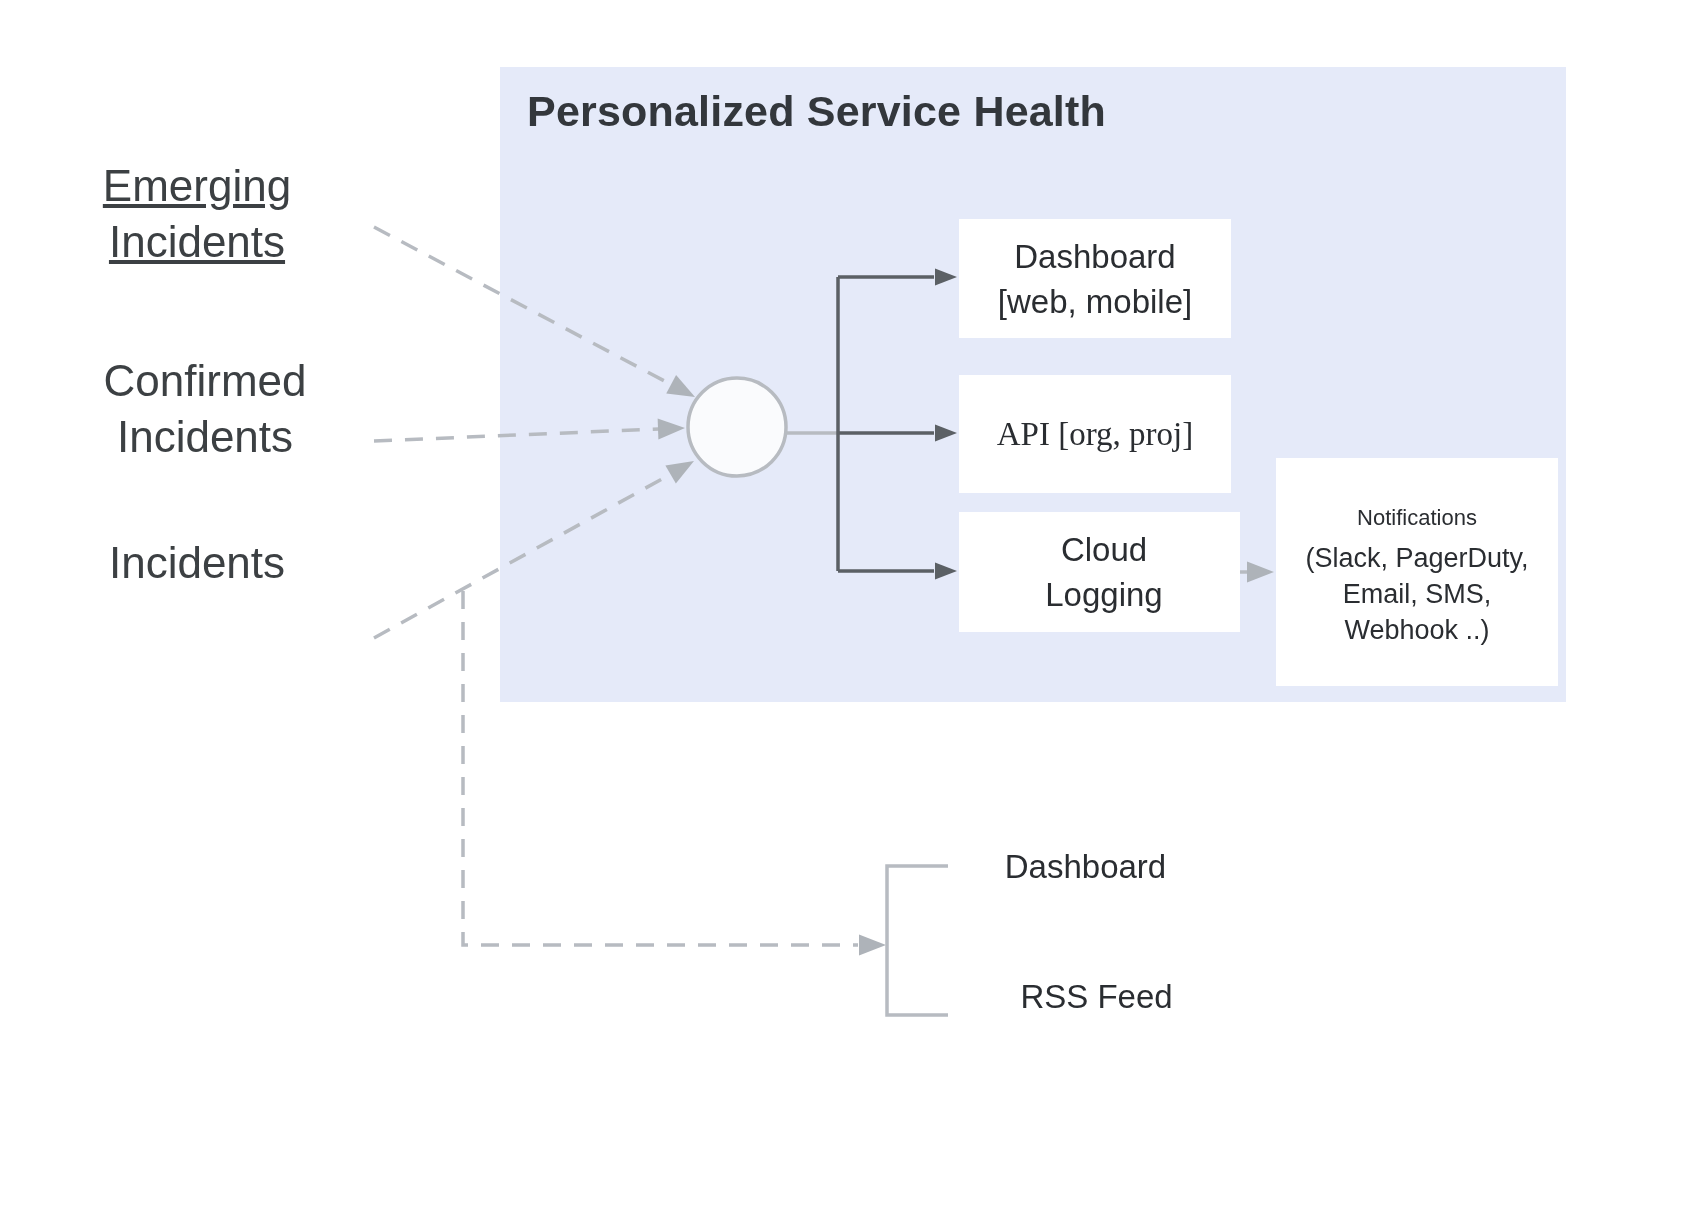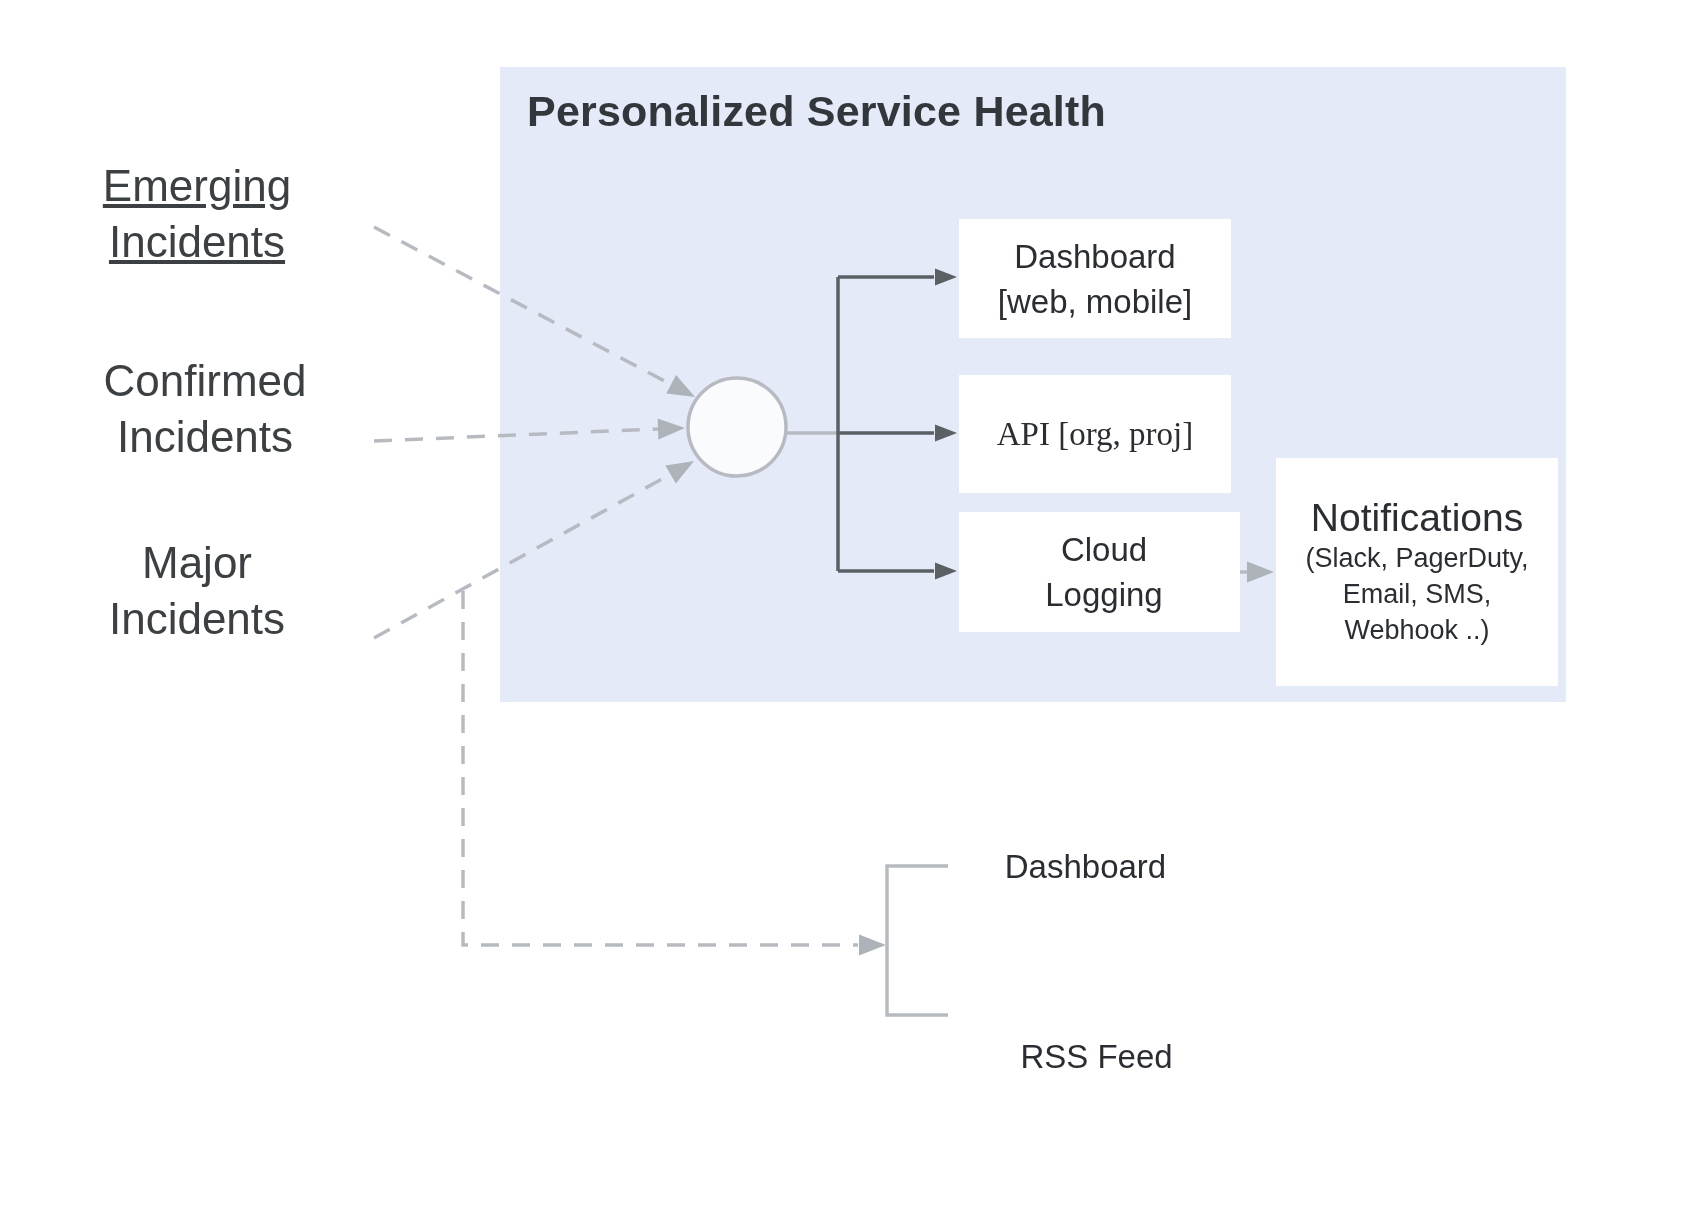--- a/index.html
+++ b/index.html
@@ -52,22 +52,22 @@
     color:var(--node-text);
     font-size:33px;
     line-height:45px;
   }
   .node span{display:block;}
   #node-dashboard-personalized{left:959px;top:219px;width:272px;height:119px;}
   #node-api{left:959px;top:375px;width:272px;height:118px;font-family:Liberation Serif, serif;}
   #node-cloud-logging{left:959px;top:512px;width:272px;height:120px;padding-left:9px;}
   #node-notifications{left:1276px;top:458px;width:282px;height:228px;}
   #node-dashboard-cloud{left:949px;top:806px;width:273px;height:120px;}
-  #node-rss-feed{left:949px;top:996px;width:273px;height:121px;padding-left:11px;}
-  .notif-title{font-size:39px;line-height:44px;}
+  #node-rss-feed{left:949px;top:936px;width:273px;height:121px;padding-left:11px;}
+  .notif-title{font-size:22px;line-height:44px;}
   .notif-sub{font-size:27px;line-height:36px;}
 </style>
 </head>
 <body>
 
 <div class="canvas">
 
   <div class="panel panel-personalized">
     <div class="panel-title">Personalized Service Health</div>
   </div>
@@ -114,21 +114,20 @@
 
   <div class="src-label" id="src-emerging">
     <span>Emerging</span>
     <span>Incidents</span>
   </div>
   <div class="src-label" id="src-confirmed">
     <span>Confirmed</span>
     <span>Incidents</span>
   </div>
   <div class="src-label" id="src-major">
-    <span>Major</span>
     <span>Incidents</span>
   </div>
 
   <div class="node" id="node-dashboard-personalized">
     <span>Dashboard</span>
     <span>[web, mobile]</span>
   </div>
   <div class="node" id="node-api">
     <span>API [org, proj]</span>
   </div>

